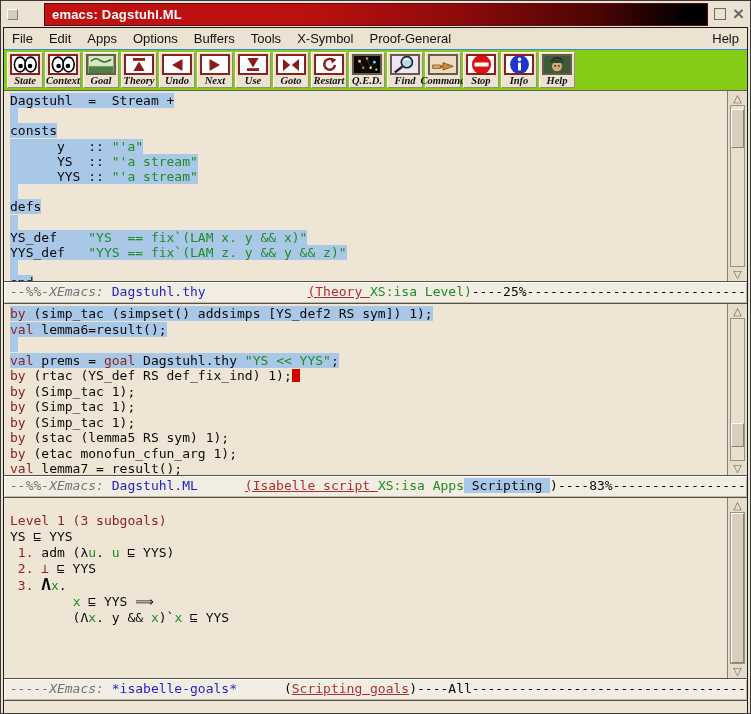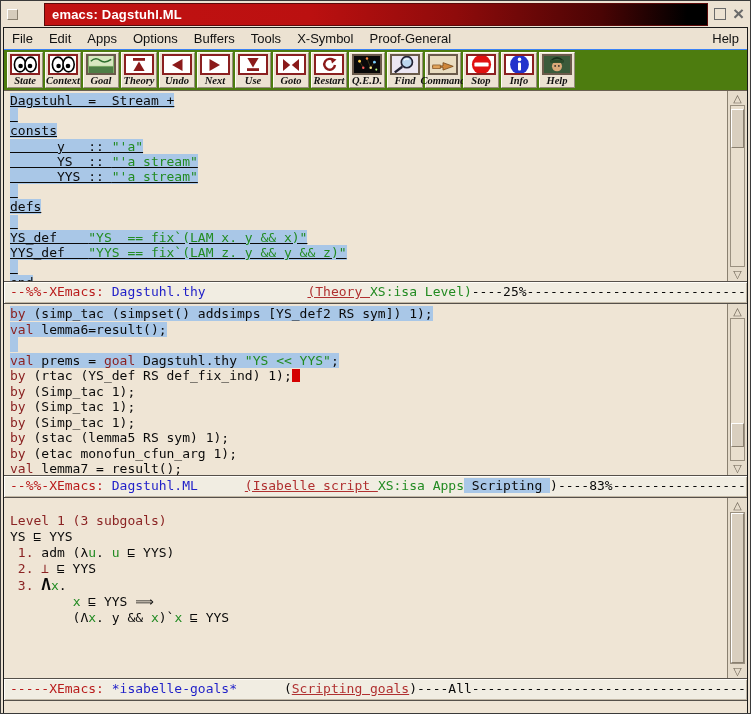--- a/index.html
+++ b/index.html
@@ -20,54 +20,54 @@
   .winbtn{width:15px;height:15px;display:flex;align-items:center;justify-content:center;color:#5a5a5a;}
   .winbtn.max i{display:block;width:10px;height:10px;border:1.6px solid #6a6a6a;}
   .winbtn.close{font-size:19px;font-weight:bold;color:#6a6a6a;line-height:10px;}
   
   .frame{margin:0 2px;border:1px solid #1a1a1a;background:#efe5d5;}
   
   .menubar{height:21px;background:#ece2d2;border-bottom:1px solid #3b82f6;display:flex;align-items:flex-end;font-size:13px;color:#111;}
   .menubar .mitem{padding:0 8px;height:100%;display:flex;align-items:center;}
   .menubar .spacer{flex:1;}
   
-  .toolbar{height:41px;background:#4d7c0f;border-bottom:1px solid #6a6052;display:flex;align-items:stretch;padding:1px 2px;box-sizing:border-box;}
+  .toolbar{height:41px;background:#84cc16;border-bottom:1px solid #6a6052;display:flex;align-items:stretch;padding:1px 2px;box-sizing:border-box;}
   .tbtn{
     width:36px;margin:1px 1px;display:flex;flex-direction:column;align-items:center;justify-content:space-between;
     background:#ece2d2;border:1px solid;border-color:#fffdf5 #978d7c #978d7c #fffdf5;padding:1px 0 0 0;box-sizing:border-box;
   }
   .icon-box{width:30px;height:24px;border:2px solid #8b2020;background:#fff;display:flex;align-items:center;justify-content:center;box-sizing:border-box;overflow:hidden;}
   .icon-box.pic{background:#222;border-color:#6a5a4a;}
   .tlabel{font-family:"Liberation Serif",serif;font-style:italic;font-weight:bold;font-size:10.5px;color:#111;line-height:11px;padding-bottom:1px;white-space:nowrap;}
   
   .pane{position:relative;background:#efe5d5;overflow:hidden;}
   .pane .code{
     position:absolute;left:0;top:0;right:19px;bottom:0;padding:2px 0 0 6px;
     font-family:"DejaVu Sans Mono","Liberation Mono",monospace;font-size:13px;white-space:pre;color:#0a0a0a;overflow:hidden;
   }
-  .pane1 .code{line-height:15.2px;text-decoration:underline;} .pane2 .code{line-height:15.5px;} .pane3 .code{line-height:16px;}
+  .pane1 .code{line-height:15.2px;} .pane2 .code{line-height:15.5px;} .pane3 .code{line-height:16px;}
   .line{min-height:1em;}
   .hl{background:#a9c7e7;}
   .c-k{color:#8b2323;} .c-s{color:#228b22;} .c-g{color:#228b22;}
   .c-b{color:#1f1fc8;} .c-r{color:#b03030;text-decoration:underline;} .c-hl{background:#a9c7e7;}
   .c-L{font-weight:bold;font-size:16px;}
   .c-cur{display:inline-block;width:8px;height:13px;background:#d40000;vertical-align:-2px;}
   
   .sb{position:absolute;top:0;right:0;bottom:0;width:19px;background:#e6dccb;border-left:1px solid #8a8070;display:flex;flex-direction:column;}
   .sb-arrow{height:14px;display:flex;align-items:center;justify-content:center;font-size:11px;color:#6a6052;flex:0 0 auto;}
   .sb-track{flex:1;position:relative;margin:0 2px;border:1px solid #9a9080;background:#e9dfce;}
   .sb-thumb{position:absolute;left:0;right:0;background:#d9cfbf;border:1px solid;border-color:#fff #8a8070 #8a8070 #fff;box-sizing:border-box;}
   
   .modeline{
     height:21px;background:#f1ede2;border-top:1px solid #55504a;border-bottom:1px solid #55504a;
     box-shadow:inset 1px 1px 0 #fffdf8,inset -1px -1px 0 #c2b8a6;
     font-family:"DejaVu Sans Mono","Liberation Mono",monospace;font-size:13px;line-height:19px;
     padding-left:6px;white-space:pre;overflow:hidden;color:#0a0a0a;
   }
-  .modeline .c-k{color:#b91c1c;}
+  .modeline .c-k{color:#737373;font-style:italic;}
   
   .echo{height:20px;background:#efe5d5;}
 </style>
 </head>
 <body>
 
 <div class="window">
 
   <div class="titlebar">
     <span class="grip"></span>

